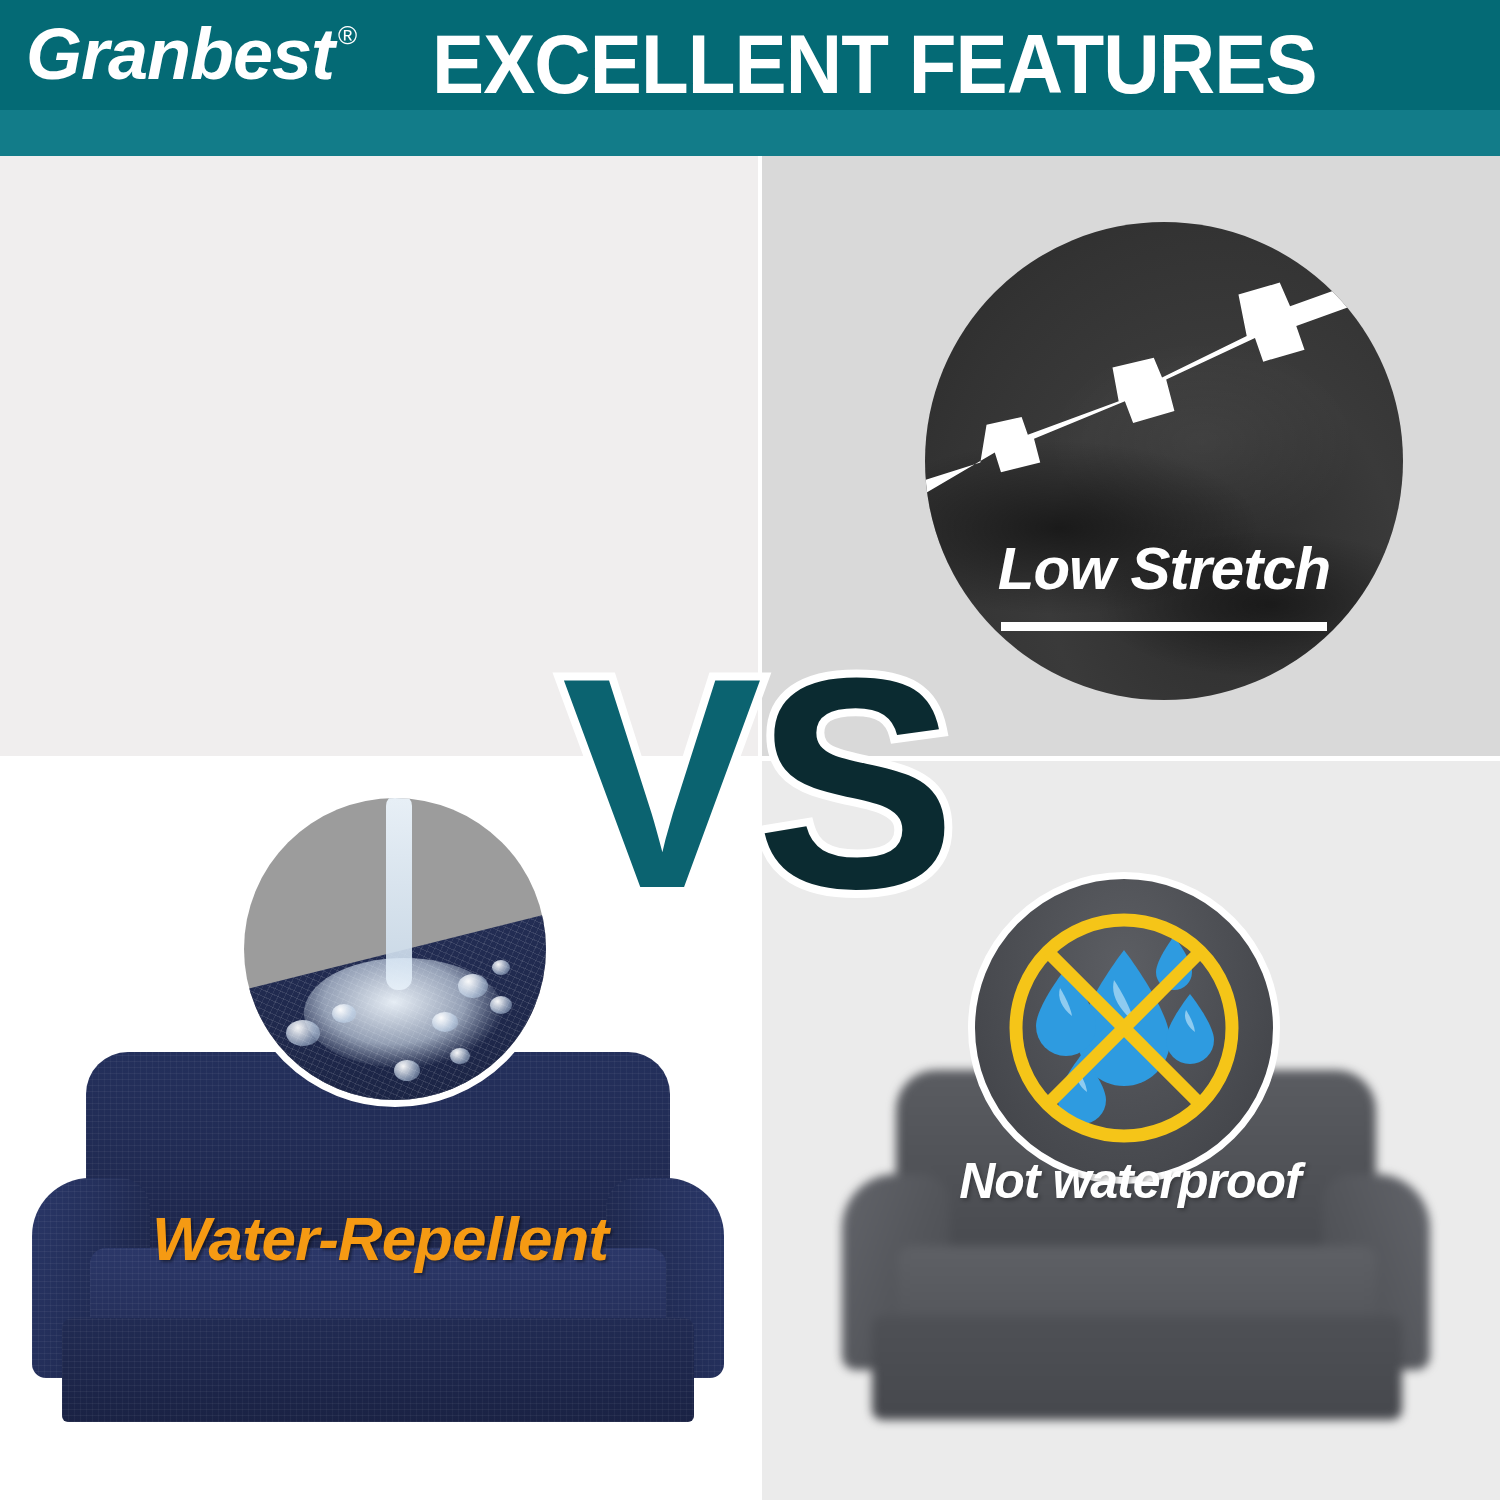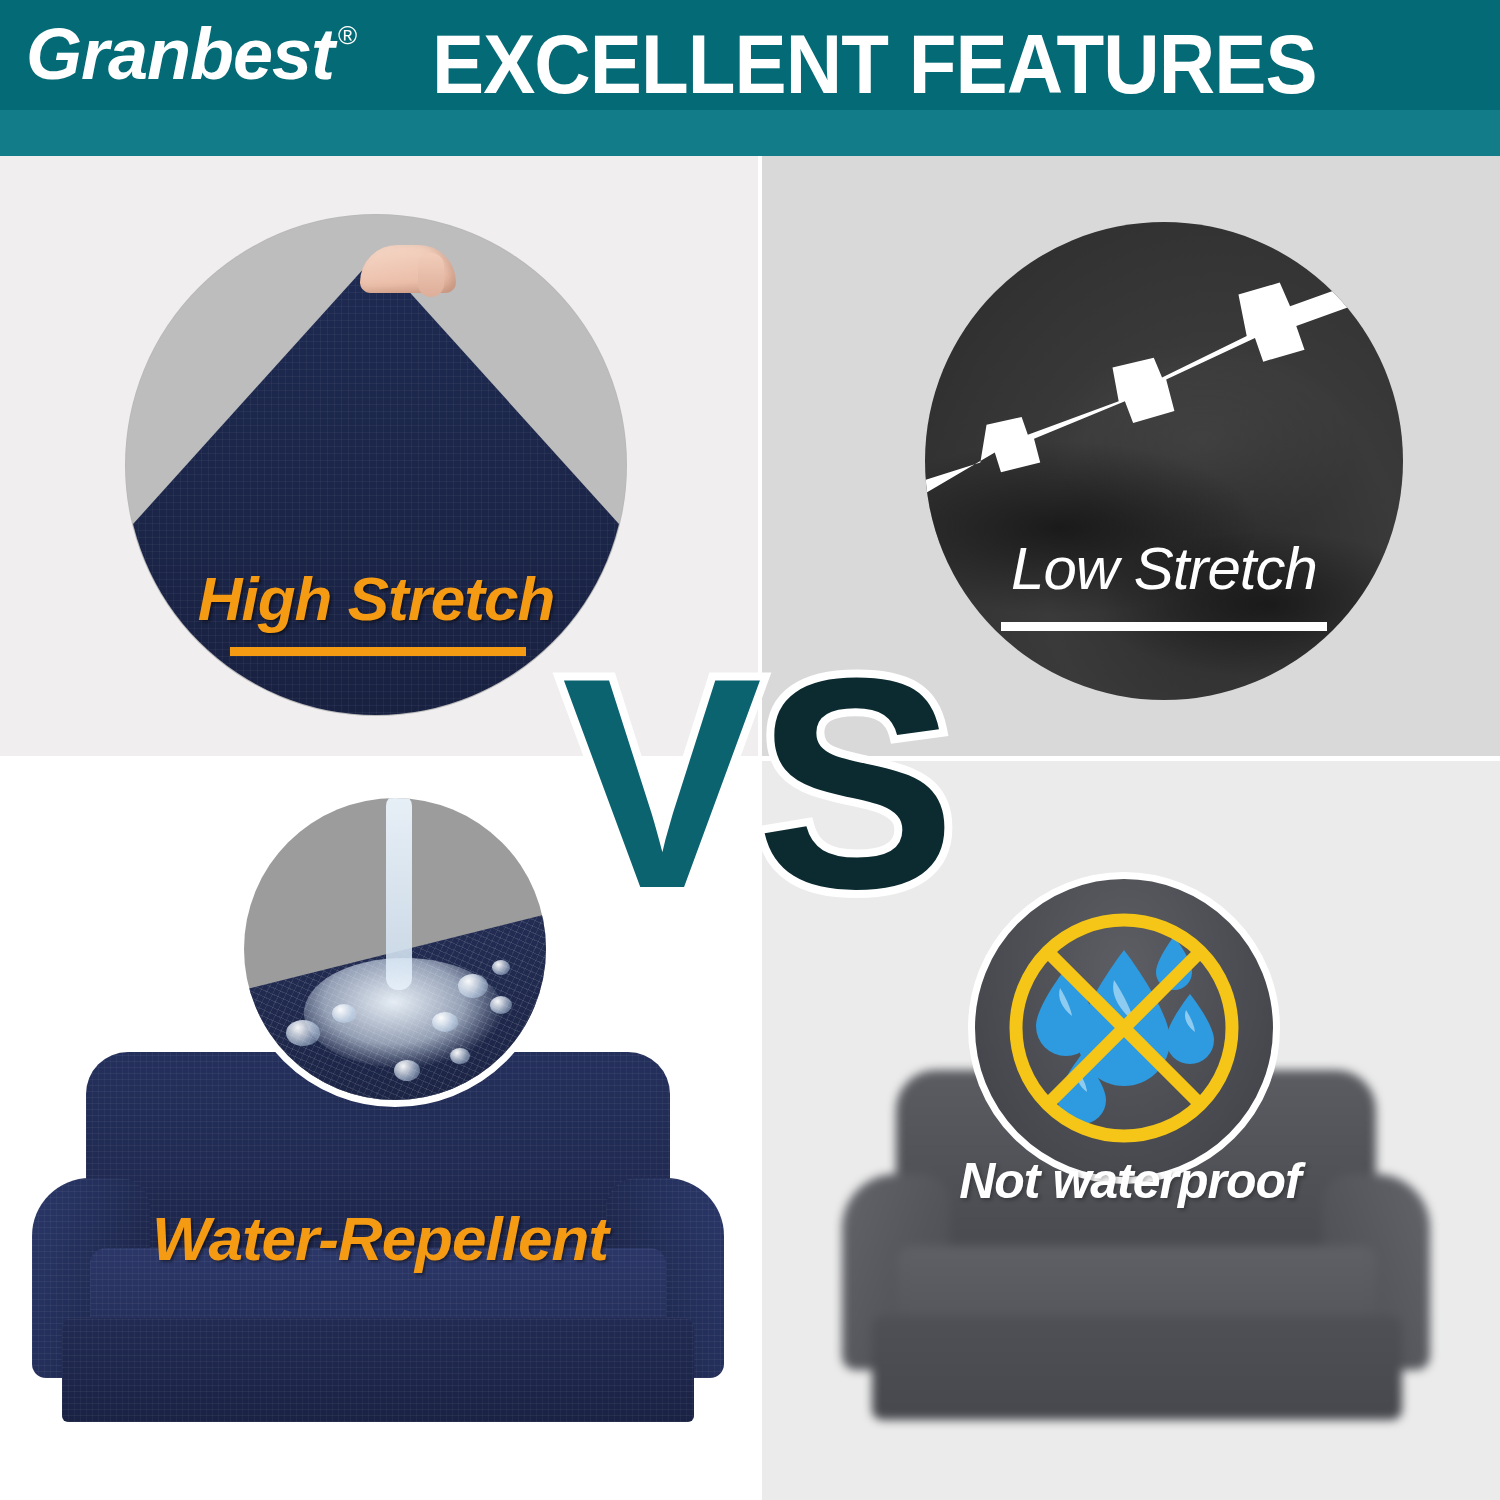--- a/index.html
+++ b/index.html
@@ -65,21 +65,21 @@
                border-radius:50%; overflow:hidden;
                background:
                  radial-gradient(ellipse at 62% 72%, #2B2B2B 0%, #3A3A3A 42%, #333 70%, #2A2A2A 100%); }
   .circle-ls::before { content:""; position:absolute; inset:0;
       background:
         radial-gradient(ellipse 60% 26% at 28% 64%, rgba(0,0,0,.55), transparent 70%),
         radial-gradient(ellipse 52% 22% at 72% 80%, rgba(0,0,0,.45), transparent 70%),
         radial-gradient(ellipse 46% 30% at 58% 46%, rgba(255,255,255,.06), transparent 70%); }
   .ls-crack { position:absolute; left:-4%; top:6%; width:108%; height:62%; }
   .ls-label { position:absolute; left:0; top:312px; width:478px; text-align:center;
-              font-size:60px; font-weight:normal; font-style:italic; color:#FFFFFF;
+              font-size:60px; font-weight:bold; font-style:italic; color:#FFFFFF;
               letter-spacing:-1px; }
   .ls-underline { position:absolute; left:76px; top:400px; width:326px; height:9px;
                   background:#FFFFFF; }
 
   
   .vs { position:absolute; left:556px; top:638px; width:400px; height:290px;
         font-size:300px; font-weight:bold; line-height:290px; text-align:center;
         letter-spacing:-6px; z-index:30; }
   .vs span { display:inline-block; }
   .vs-v { color:#0B6370;
@@ -184,26 +184,20 @@
   </div>
 
   <div class="quad q-tl"></div>
   <div class="quad q-tr"></div>
   <div class="quad q-bl"></div>
   <div class="quad q-br"></div>
 
   <div class="divider-v"></div>
   <div class="divider-h"></div>
 
-  <div class="circle-hs">
-    <div class="hs-fabric"></div>
-    <div class="hs-hand"></div>
-    <div class="hs-label">High Stretch</div>
-    <div class="hs-underline"></div>
-  </div>
 
   <div class="circle-ls">
     <svg class="ls-crack" viewBox="0 0 500 300" preserveAspectRatio="none">
       <polygon fill="#FFFFFF" points="0,238 72,214 78,176 112,168 118,186 206,152 200,118 240,108 248,128 330,86 322,44 362,32 372,56 500,8 500,30 378,76 386,100 346,112 338,88 252,130 260,162 220,174 212,152 124,190 130,214 92,224 86,204 8,252"></polygon>
     </svg>
     <div class="ls-label">Low Stretch</div>
     <div class="ls-underline"></div>
   </div>
 
   <div class="vs">

